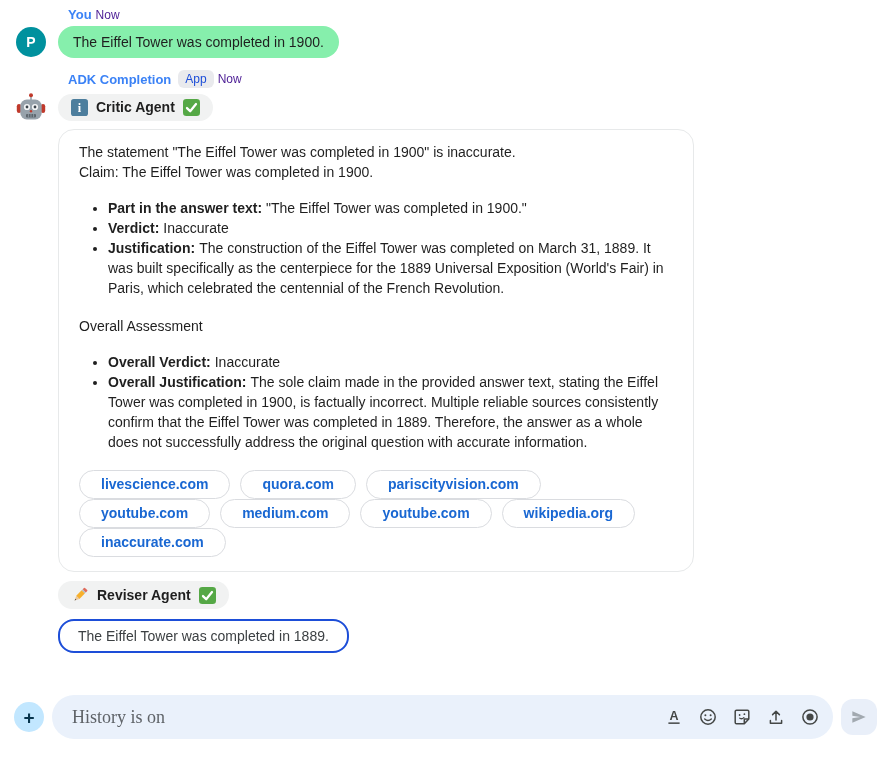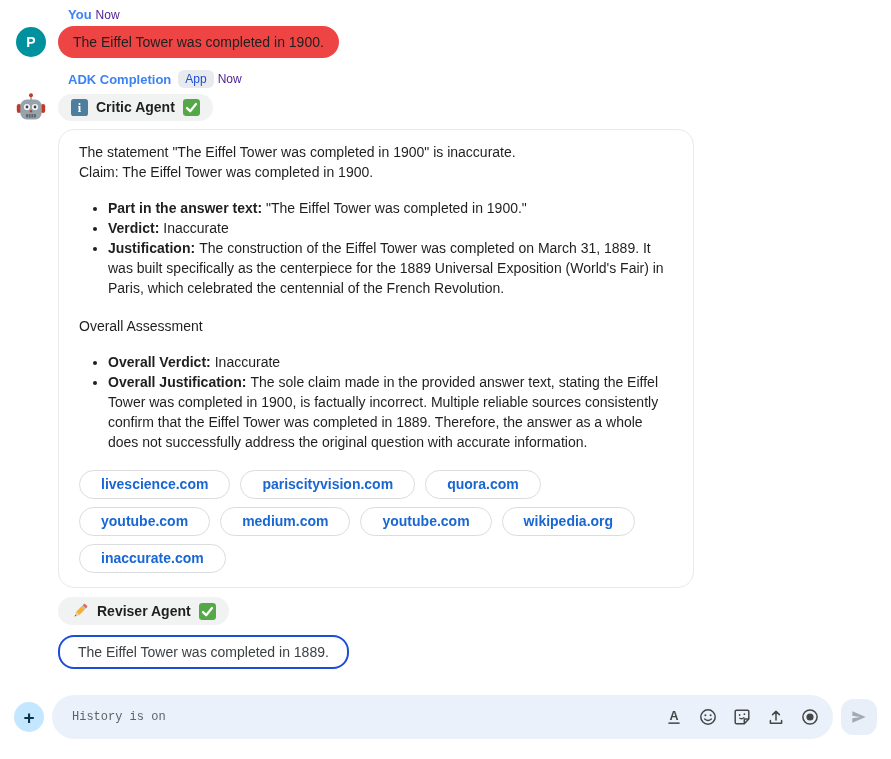--- a/index.html
+++ b/index.html
@@ -19,40 +19,40 @@
     border-radius:6px; padding:2px 7px; margin-left:7px;
   }
   .msg-row { display:flex; align-items:center; margin-left:16px; }
   .avatar {
     width:30px; height:30px; border-radius:50%; background:#00919e;
     color:#fff; font-size:14px; font-weight:bold;
     display:flex; align-items:center; justify-content:center; flex:none;
   }
   .bot-avatar { width:30px; height:30px; flex:none; display:flex; align-items:center; justify-content:center; }
   .bubble {
-    margin-left:12px; background:#ef4444; border-radius:16px;
+    margin-left:12px; background:#86efac; border-radius:16px;
     padding:7px 15px; font-size:14px; line-height:18px; color:#1f1f1f;
   }
   .agent-pill {
     margin-left:12px; background:#f1f2f2; border-radius:15px;
     padding:5px 13px; font-size:14px; font-weight:bold;
     display:inline-flex; align-items:center; gap:8px;
   }
   .spacer-sm { height:12px; }
   .card {
     margin:7px 0 0 58px; width:636px;
     background:#fff; border:1px solid #e7e9ea; border-radius:16px;
     padding:12px 20px 14px;
     font-size:14px; line-height:20px; color:#1f1f1f;
   }
   .card ul { margin:16px 0 18px 0; padding-left:29px; }
   .card li { margin:0; }
   .card .bullet-label { font-weight:bold; margin-right:4px; }
   .section-title { margin-top:2px; }
-  .chips { margin-top:16px; display:flex; flex-direction:column; gap:8px; }
+  .chips { margin-top:16px; display:flex; flex-direction:column; }
   .chip-row { display:flex; gap:10px; }
   .chip {
     border:1px solid #dadce0; border-radius:15px; background:#fff;
     padding:4px 21px; color:#1967d2; font-weight:bold; font-size:14px;
     line-height:19px; cursor:pointer; white-space:nowrap;
   }
   .reviser-wrap { margin:9px 0 0 58px; }
   .final-bubble {
     display:inline-block; margin:10px 0 0 58px;
     border:2px solid #1d4ed8; border-radius:16px;
@@ -68,21 +68,21 @@
     font-size:19px; color:#06344d; cursor:pointer; flex:none;
     font-weight:bold; line-height:1;
   }
   .input-pill {
     flex:1; height:44px; margin-left:8px; background:#eaf1fb;
     border-radius:22px; display:flex; align-items:center;
     padding:0 14px 0 20px;
   }
   .input-pill input {
     flex:1; border:none; background:transparent; outline:none;
-    font-family:Liberation Mono, monospace; font-size:12px; color:#a21caf;
+    font-family:Liberation Serif, serif; font-size:18px; color:#a21caf;
   }
   .input-pill input::placeholder { color:#5f6368; opacity:1; }
   .toolbar { display:flex; align-items:center; gap:16px; margin-left:8px; }
   .tool-btn { width:18px; height:18px; display:flex; align-items:center; justify-content:center; cursor:pointer; }
   .send-btn {
     width:36px; height:36px; margin-left:8px; flex:none;
     background:#e9eff9; border-radius:12px;
     display:flex; align-items:center; justify-content:center; cursor:pointer;
   }
   svg { display:block; }
@@ -173,22 +173,22 @@
         <span class="bullet-label">Overall Verdict:</span><span>Inaccurate</span>
       </li>
       <li>
         <span class="bullet-label">Overall Justification:</span><span>The sole claim made in the provided answer text, stating the Eiffel Tower was completed in 1900, is factually incorrect. Multiple reliable sources consistently confirm that the Eiffel Tower was completed in 1889. Therefore, the answer as a whole does not successfully address the original question with accurate information.</span>
       </li>
     </ul>
 
     <div class="chips">
       <div class="chip-row">
         <span class="chip">livescience.com</span>
+        <span class="chip">quora.com</span>
         <span class="chip">pariscityvision.com</span>
-        <span class="chip">quora.com</span>
       </div>
       <div class="chip-row">
         <span class="chip">youtube.com</span>
         <span class="chip">medium.com</span>
         <span class="chip">youtube.com</span>
         <span class="chip">wikipedia.org</span>
       </div>
       <div class="chip-row">
         <span class="chip">inaccurate.com</span>
       </div>

